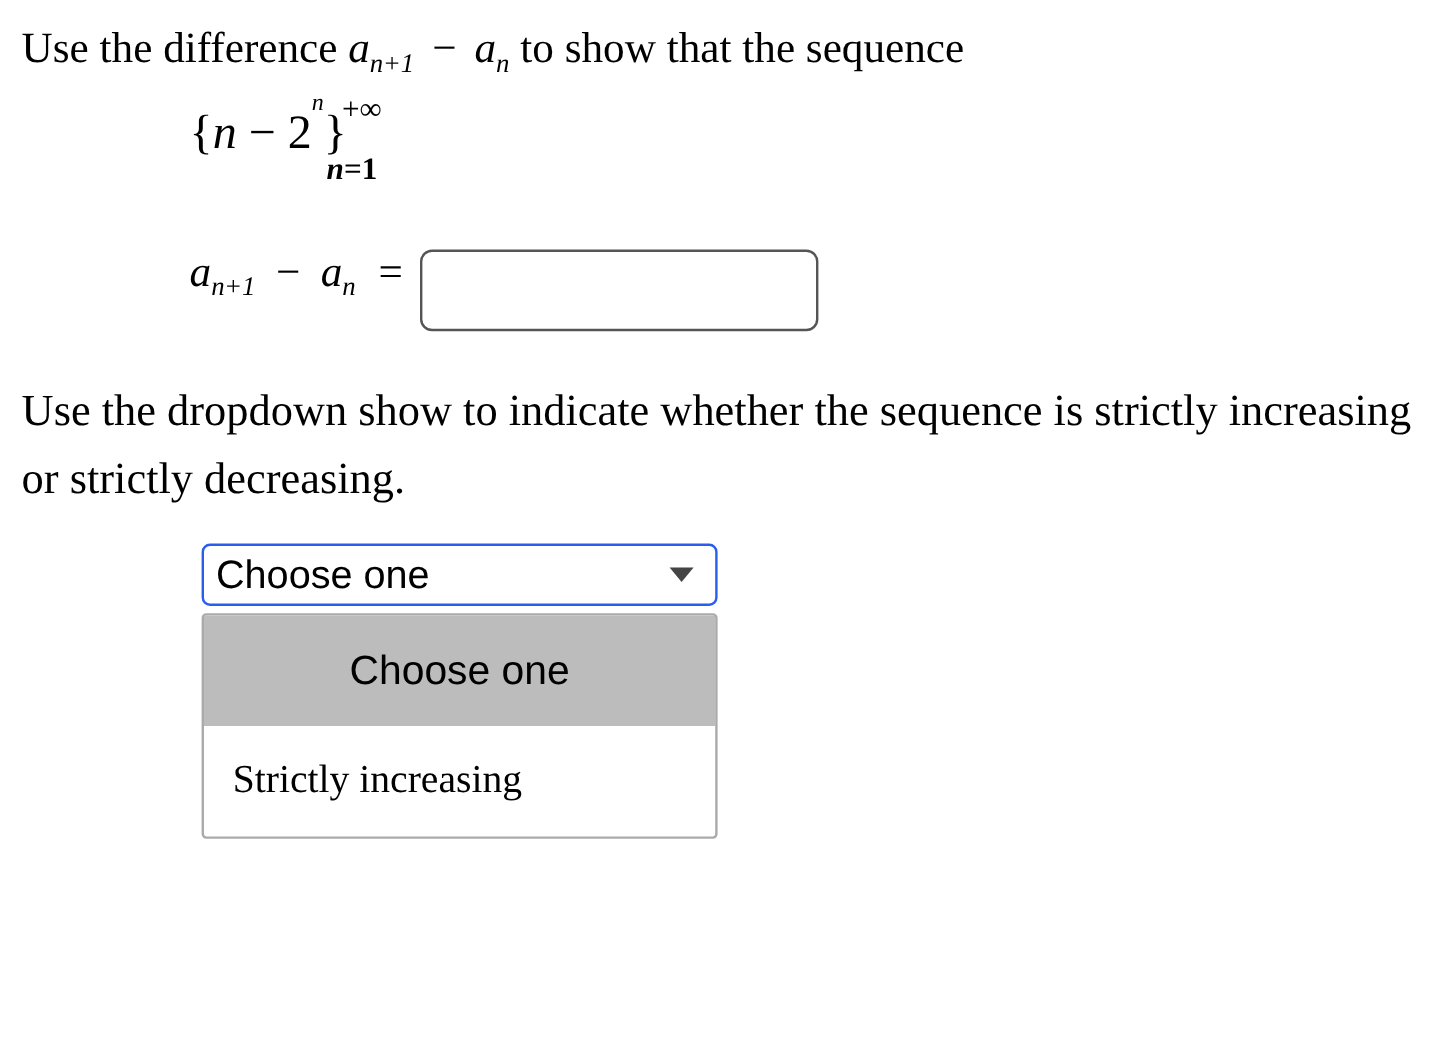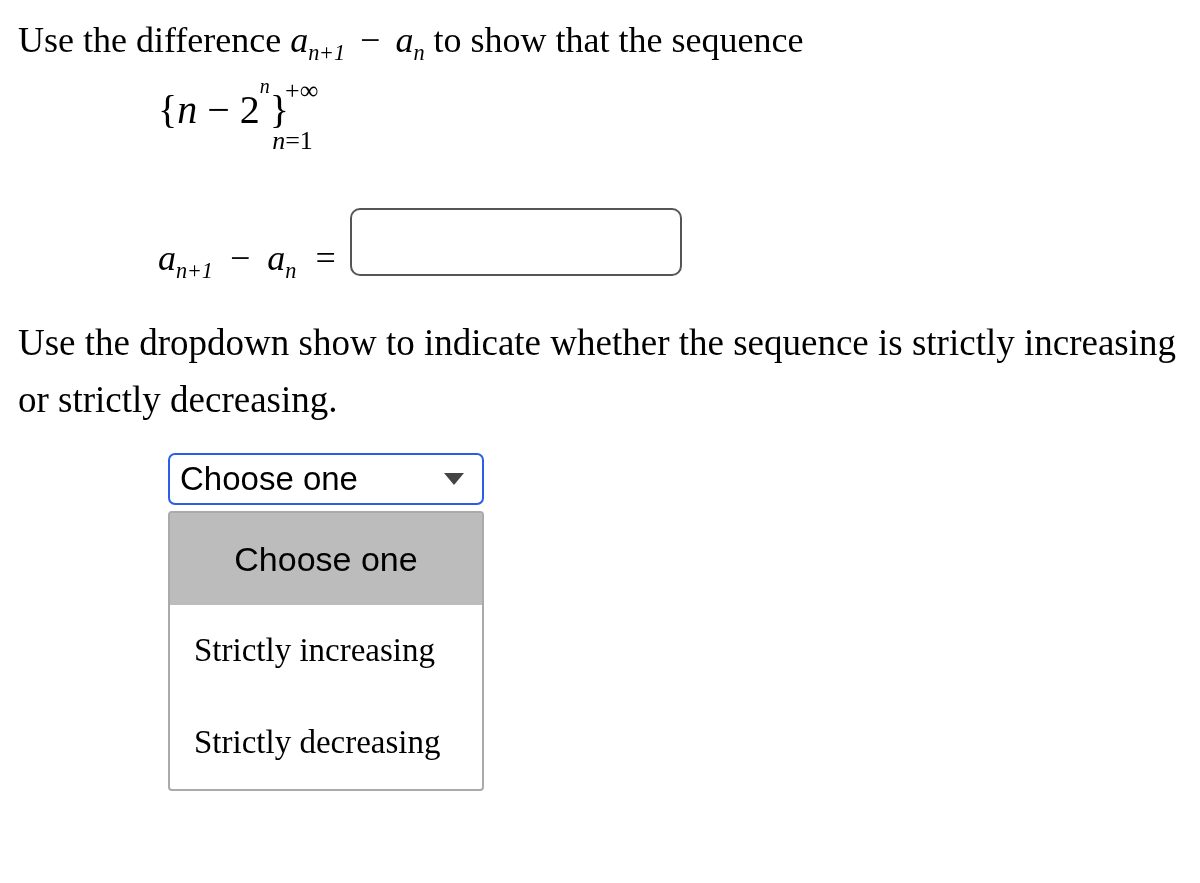--- a/index.html
+++ b/index.html
@@ -71,32 +71,33 @@
     position: relative;
     top: -24px;
     left: -2px;
   }
   .seq-bot {
     font-size: 26px;
     font-style: italic;
     position: relative;
     top: 26px;
     left: -58px;
+    font-weight: bold;
   }
 
   .line-is {
     margin-top: 0;
     margin-left: -8px;
   }
 
   .diff-row {
     margin-top: 44px;
     margin-left: 140px;
     display: flex;
-    align-items: flex-end;
+    align-items: flex-start;
     gap: 14px;
     font-size: 36px;
   }
   .answer-input {
     width: 308px;
     height: 64px;
     border: 2px solid #555;
     border-radius: 10px;
     font-size: 32px;
     padding: 0 10px;
@@ -107,21 +108,21 @@
 
   .para2 {
     margin-top: 38px;
     font-size: 37px;
     line-height: 1.55;
   }
 
   .dropdown-wrap {
     margin-top: 24px;
     margin-left: 150px;
-    width: 316px;
+    width: 430px;
     font-family: Arial, Helvetica, sans-serif;
   }
   .dd-button {
     position: relative;
     height: 52px;
     border: 2px solid #2a5ee8;
     border-radius: 7px;
     background: #fff;
     display: flex;
     align-items: center;
@@ -203,17 +204,16 @@
   <div class="para2">Use the dropdown show to indicate whether the sequence is strictly increasing or strictly decreasing.</div>
 
   <div class="dropdown-wrap">
     <div class="dd-button">
       <span class="dd-label">Choose one</span>
       <span class="dd-arrow"></span>
     </div>
     <div class="dd-panel">
       <div class="dd-option placeholder">Choose one</div>
       <div class="dd-option">Strictly increasing</div>
-      <div class="dd-option">Strictly decreasing</div>
     </div>
   </div>
 
 </div>
 
 </body></html>

